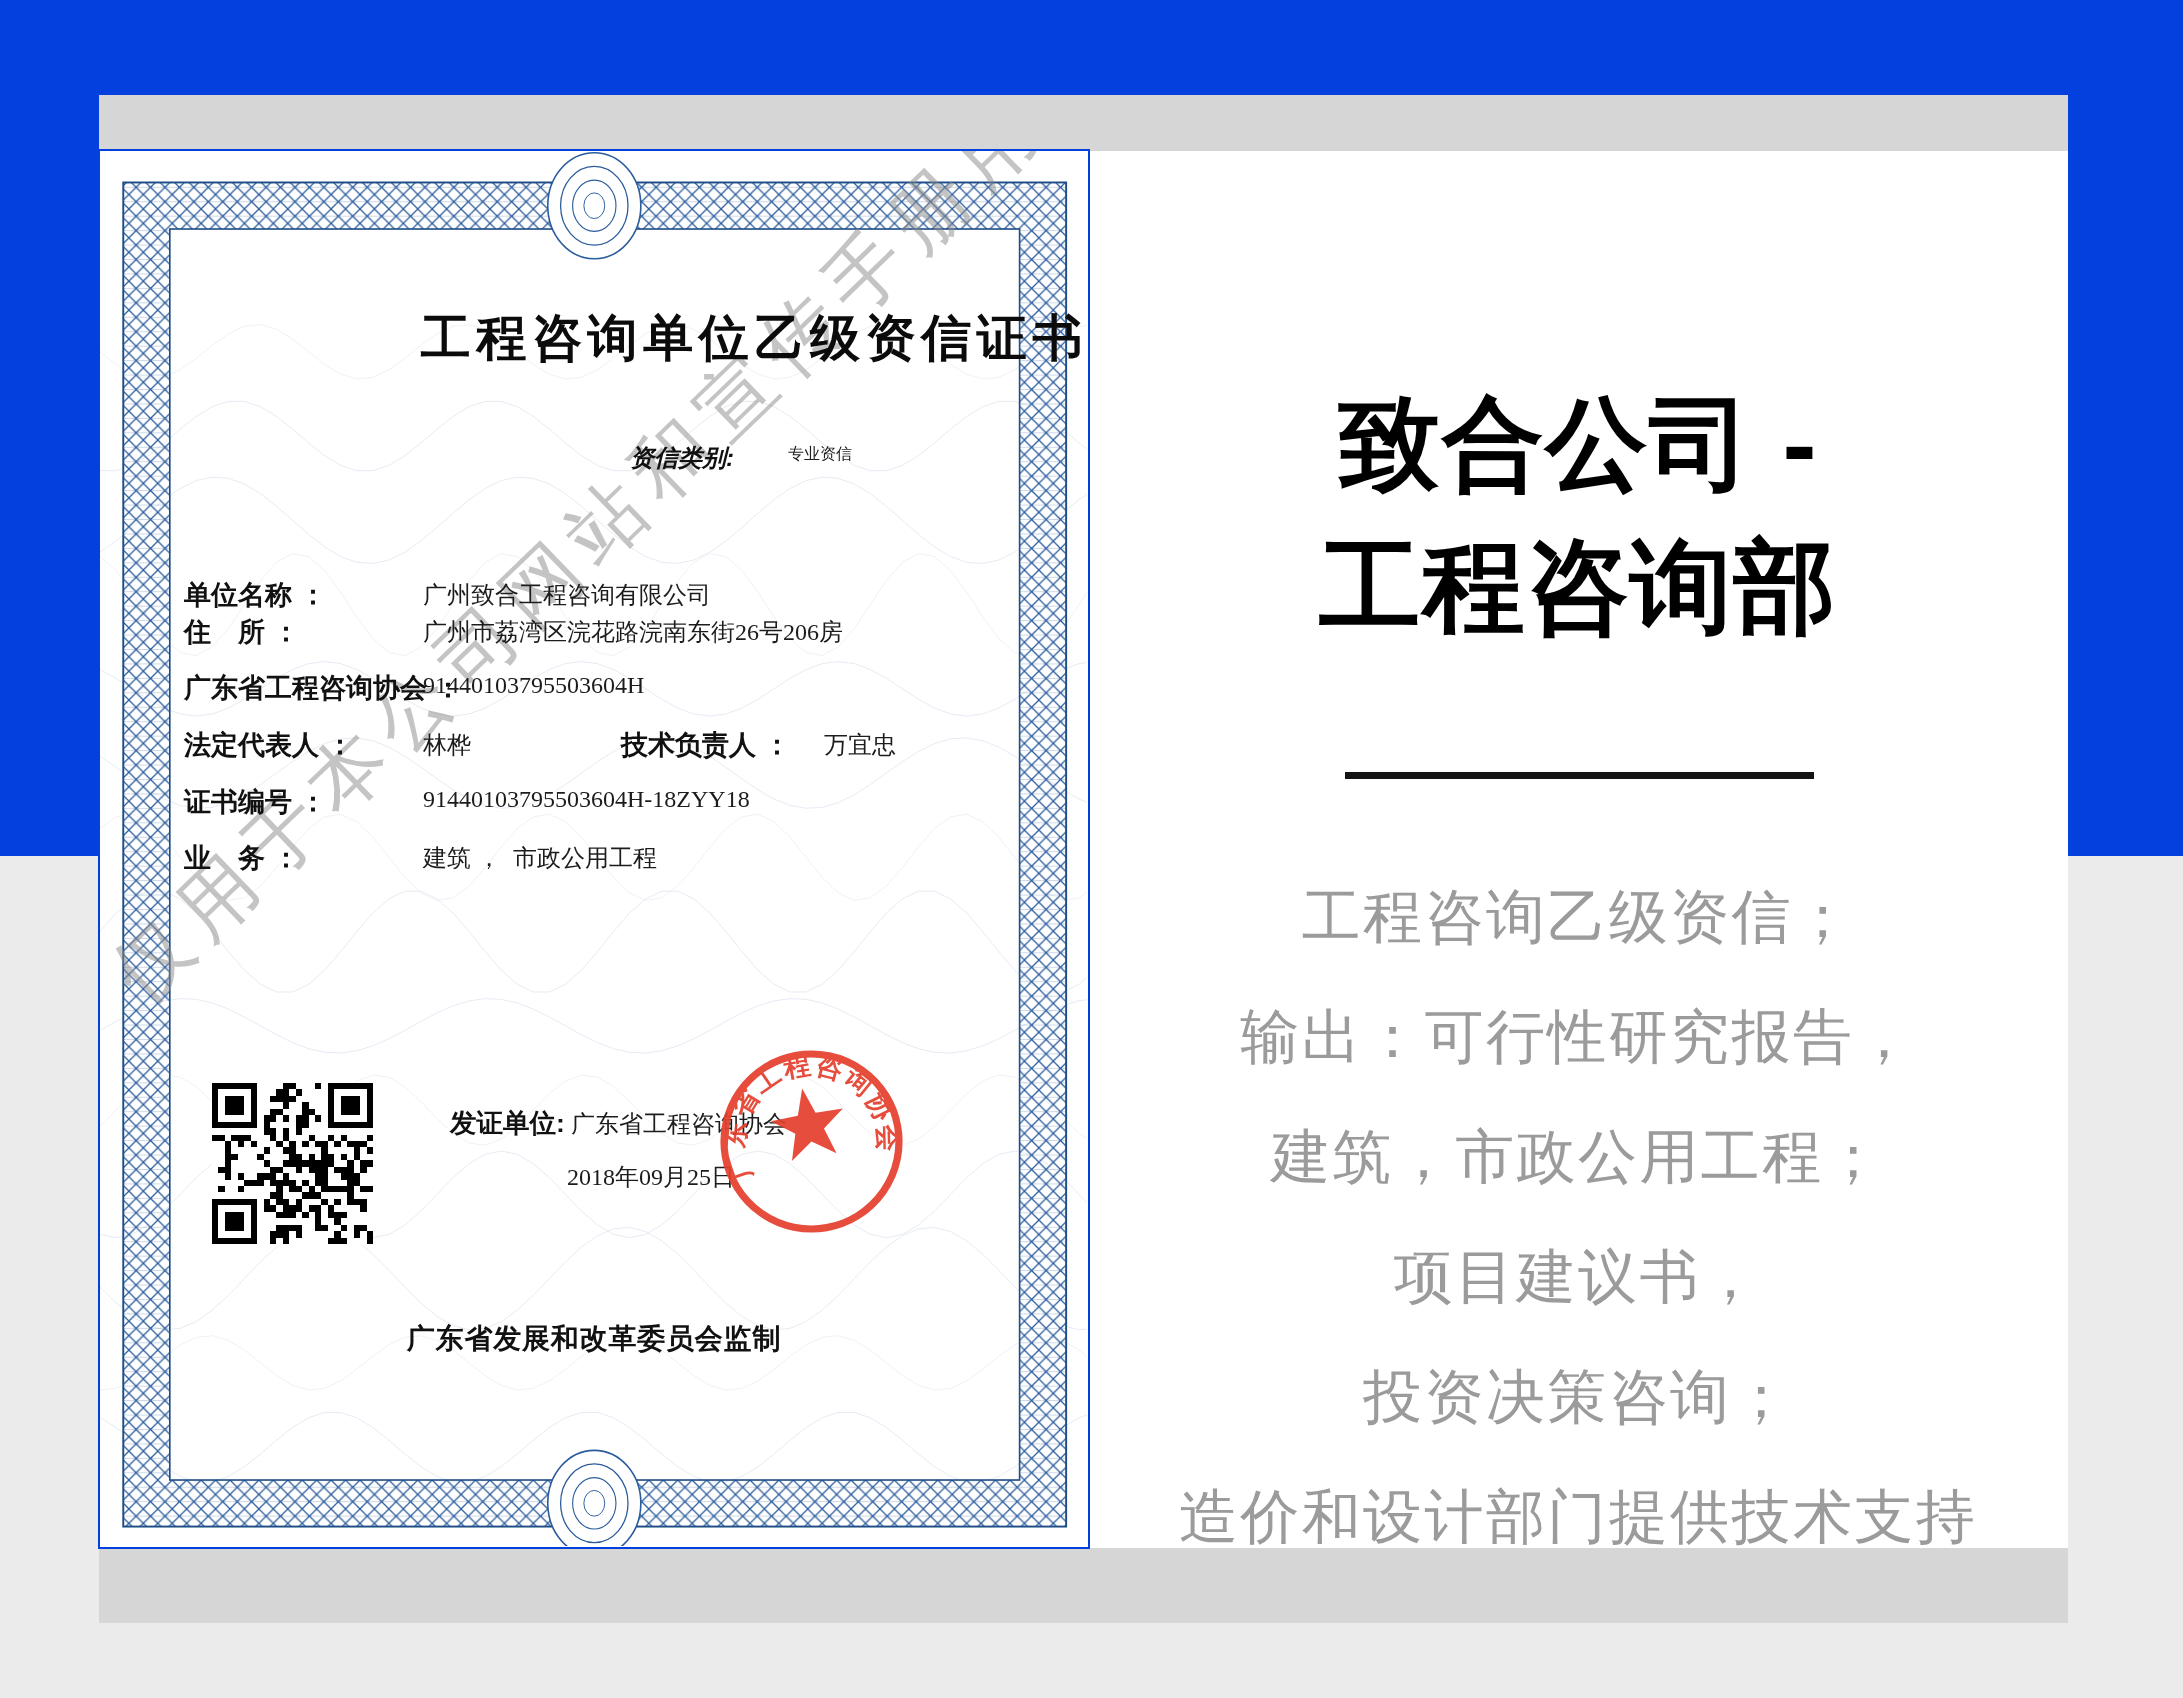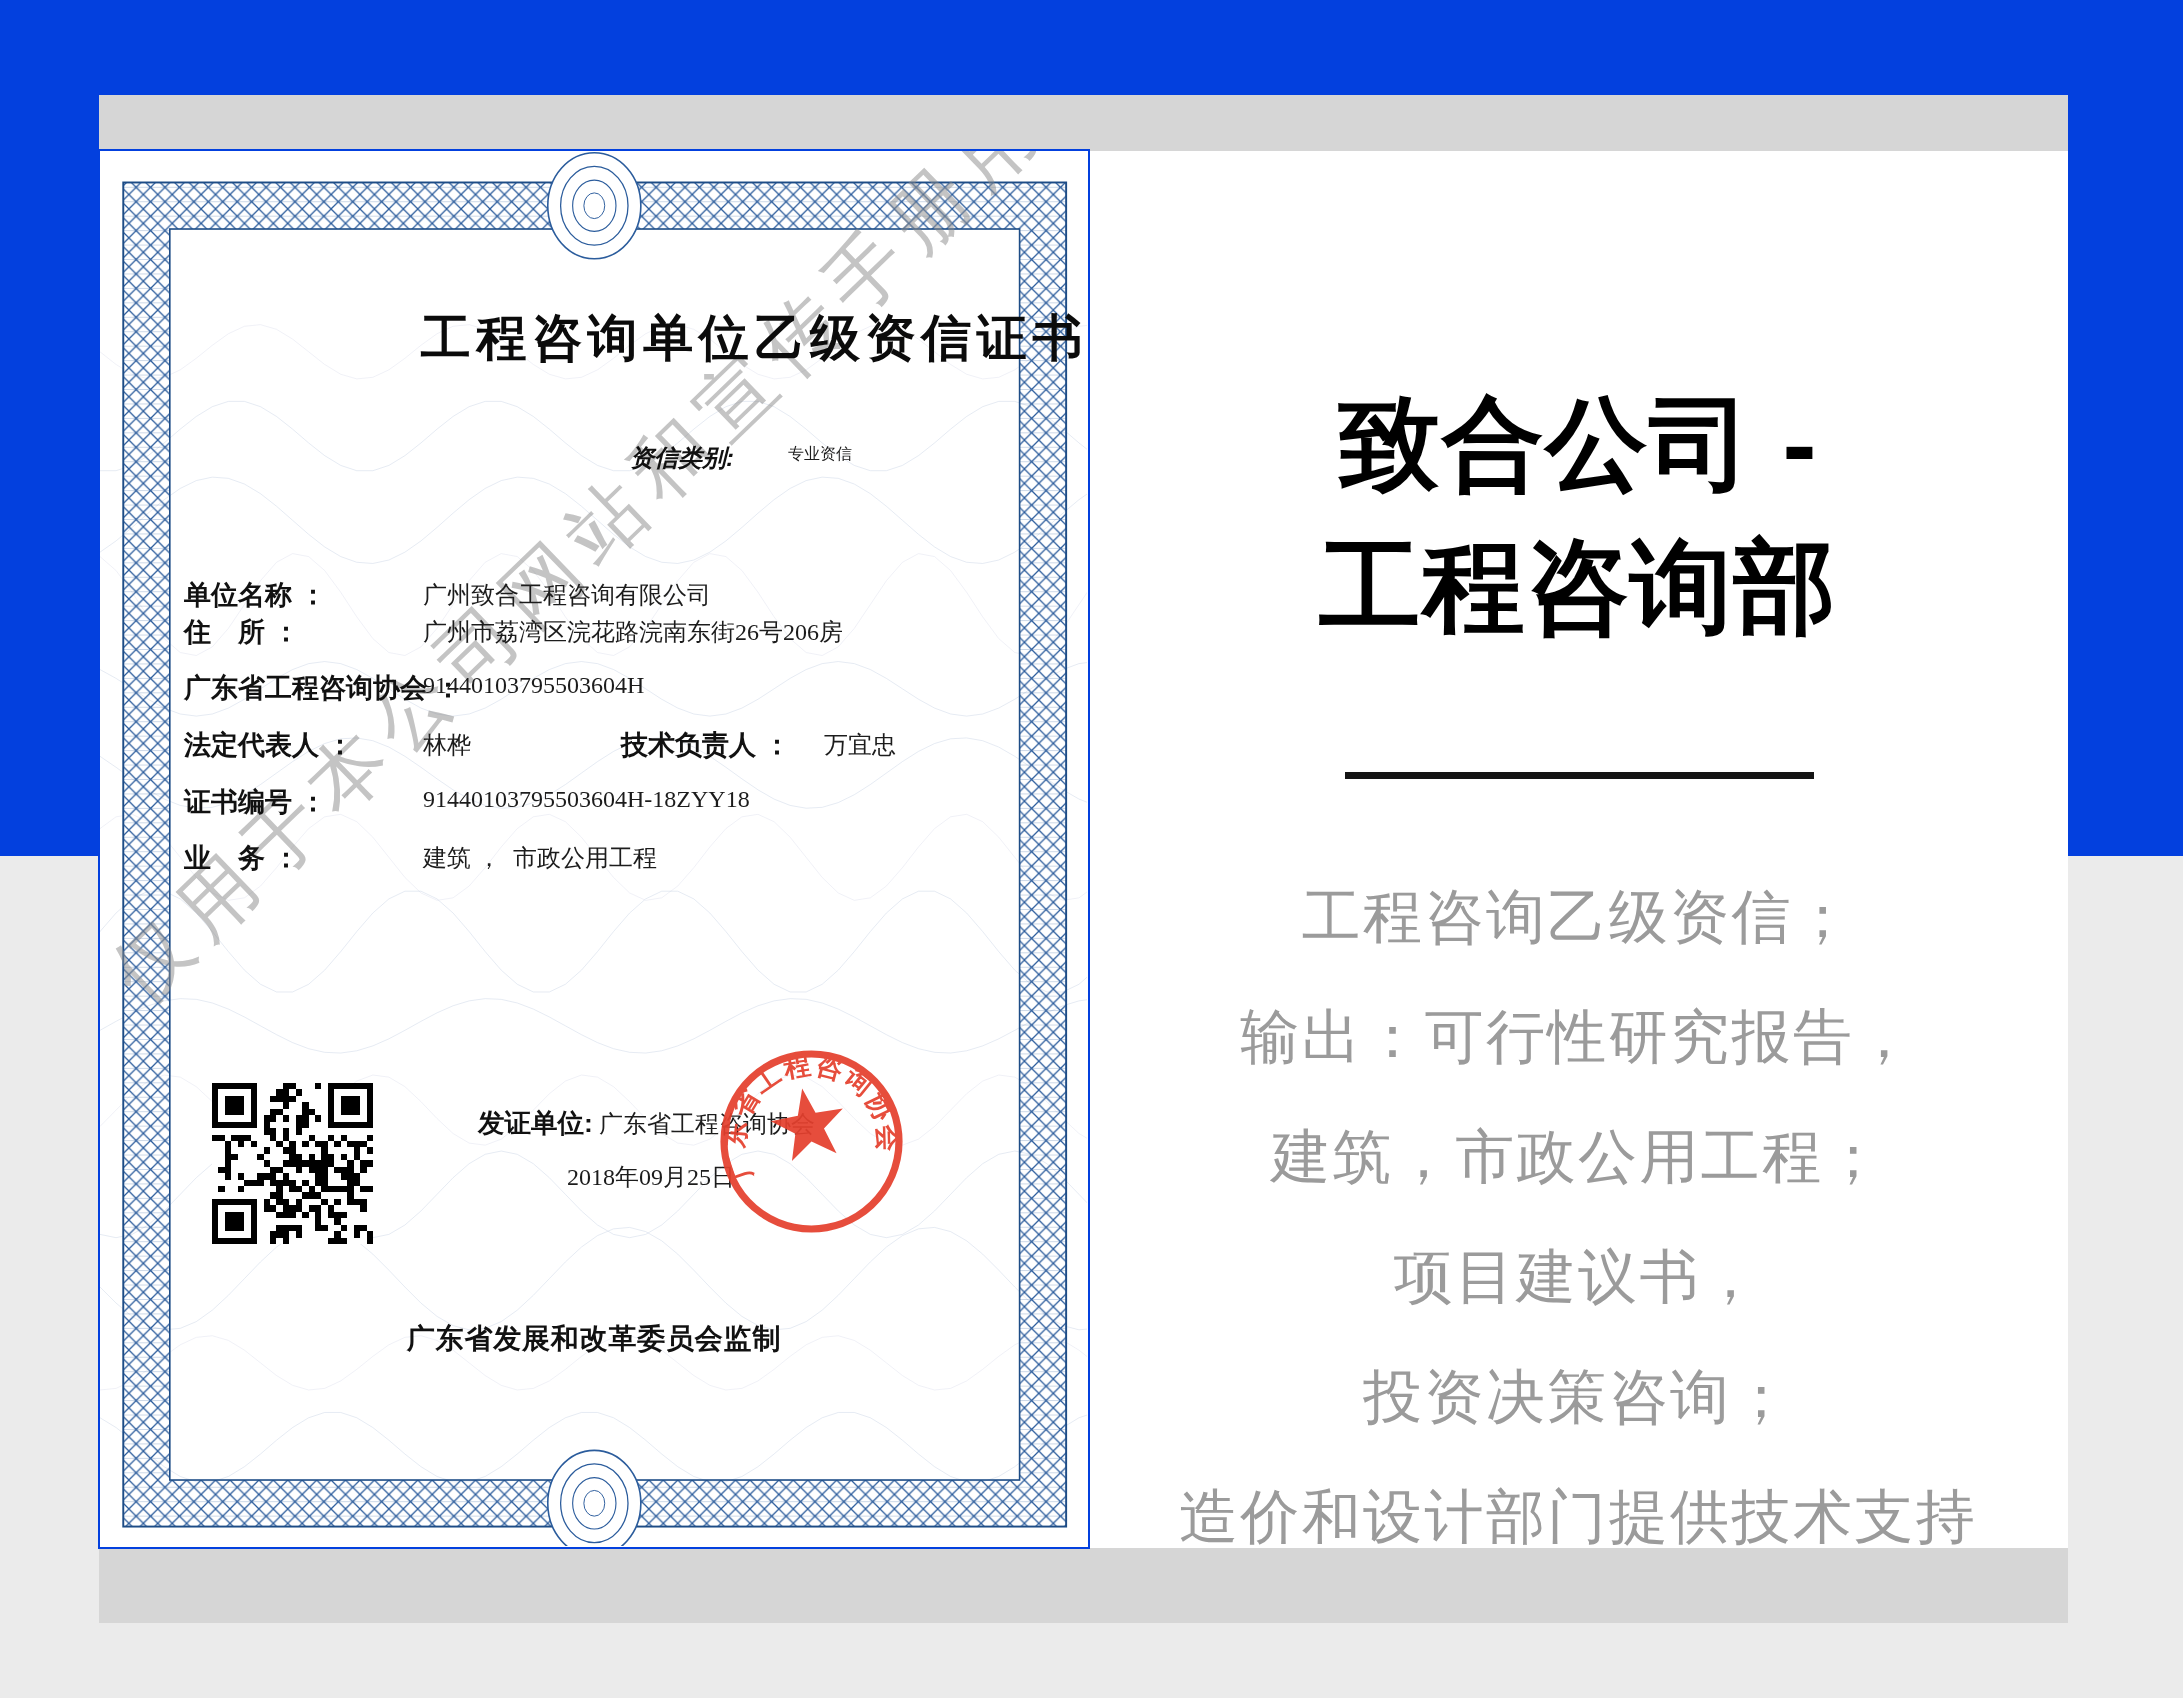--- a/index.html
+++ b/index.html
@@ -348,21 +348,21 @@
           <rect x="1" y="1" width="5" height="5" fill="#fff"></rect>
           <rect x="2" y="2" width="3" height="3" fill="#000"></rect>
           <rect x="18" y="0" width="7" height="7" fill="#000"></rect>
           <rect x="19" y="1" width="5" height="5" fill="#fff"></rect>
           <rect x="20" y="2" width="3" height="3" fill="#000"></rect>
           <rect x="0" y="18" width="7" height="7" fill="#000"></rect>
           <rect x="1" y="19" width="5" height="5" fill="#fff"></rect>
           <rect x="2" y="20" width="3" height="3" fill="#000"></rect>
         </svg>
 
-      <div class="abs issuer" style="left:0;top:954px;width:100%;height:35px;margin-left:28px;">
+      <div class="abs issuer" style="left:0;top:954px;width:100%;height:35px;">
         <span class="lbl abs" style="left:350px;">发证单位:</span>
         <span class="val abs" style="left:471px;top:3.2px;">广东省工程咨询协会</span>
       </div>
       <div class="abs val" style="left:467px;top:1010px;">2018年09月25日</div>
 
       <svg class="abs stamp" viewBox="0 0 238 238">
         <g transform="rotate(-10 119 119)">
           <circle cx="119" cy="119" r="109" fill="none" stroke="#e5402e" stroke-width="9"></circle>
           <defs>
             <path id="seal-arc" d="M 38.7 143.5 A 84 84 0 1 1 199.3 143.5" fill="none"></path>

